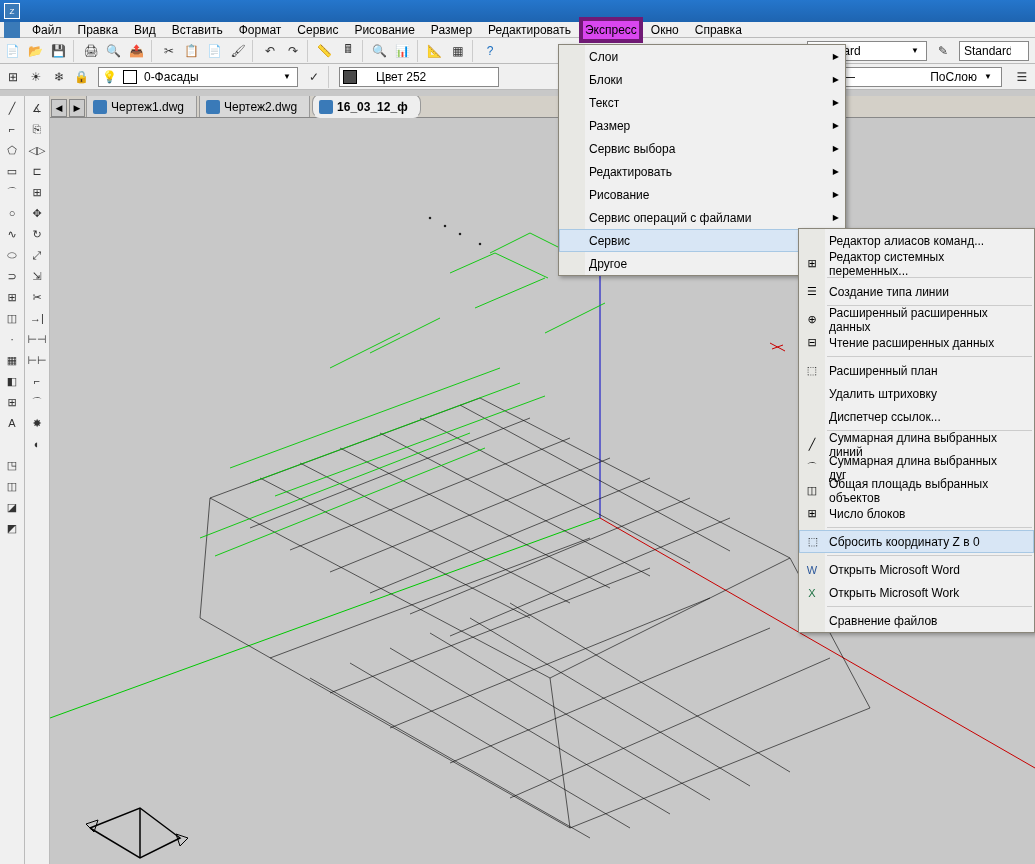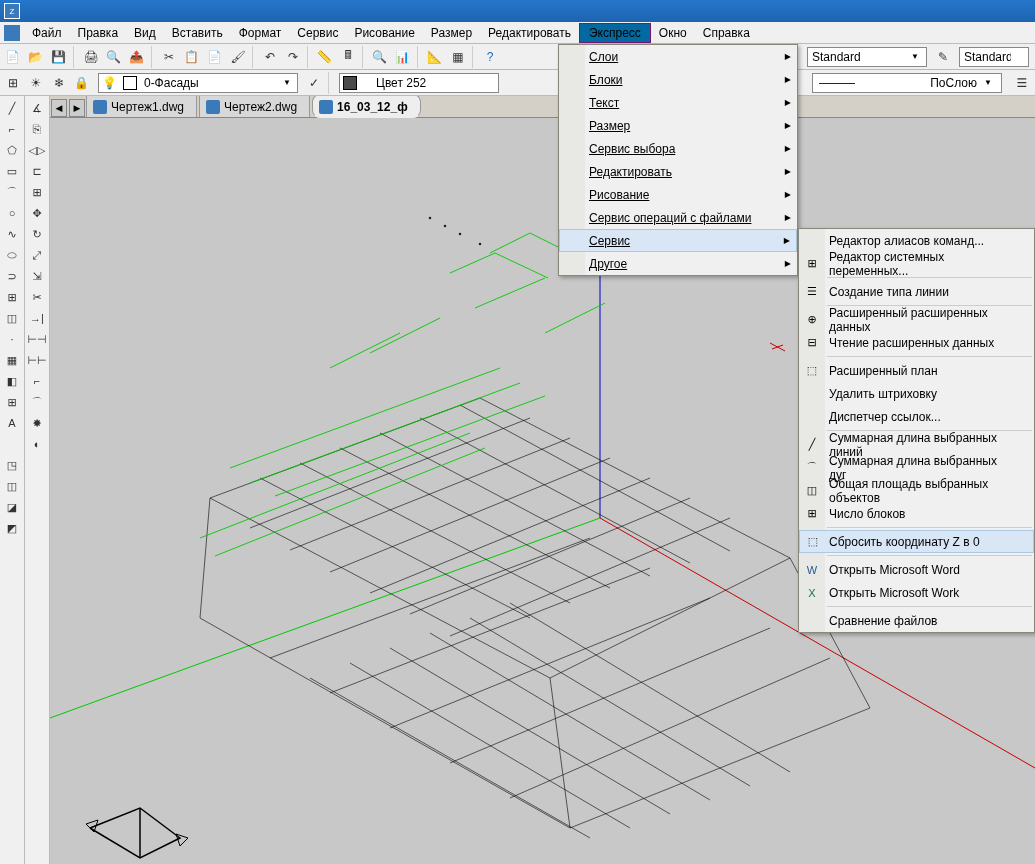--- a/index.html
+++ b/index.html
@@ -1,23 +1,23 @@
 <!DOCTYPE html>
 <html><head>
 <meta charset="utf-8">
 <style>
 * { margin: 0; padding: 0; box-sizing: border-box; font-family: "Segoe UI", Tahoma, sans-serif; font-size: 12px; }
 body { width: 1035px; height: 864px; background: #c8c8c8; overflow: hidden; position: relative; }
 
 .titlebar { height: 22px; background: linear-gradient(#2576cc, #1e64b0); color: #fff; display: flex; align-items: center; padding: 0 4px; font-size: 12px; }
 .titlebar .app-icon { width: 16px; height: 16px; background: #3a7ab8; border: 1px solid #fff; margin-right: 4px; display: flex; align-items: center; justify-content: center; font-size: 8px; color: #fff; }
 
-.menubar { height: 22px; background: #f0f0f0; display: flex; align-items: center; border-bottom: 1px solid #bbb; }
+.menubar { height: 16px; background: #f0f0f0; display: flex; align-items: center; border-bottom: 1px solid #bbb; }
 .menubar .mitem { padding: 3px 8px; cursor: default; }
-.menubar .mitem.open { background: #0369a1; border: 1px solid #701a75; padding: 2px 9px; }
+.menubar .mitem.open { background: #d946ef; border: 4px solid #701a75; padding: 2px 2px; }
 
 .toolbar-row { height: 26px; background: #f0f0f0; border-bottom: 1px solid #bbb; display: flex; align-items: center; padding: 0 2px; gap: 1px; }
 .tbtn { width: 22px; height: 22px; background: #f0f0f0; border: 1px solid transparent; display: flex; align-items: center; justify-content: center; font-size: 12px; color: #333; }
 .tsep { width: 4px; height: 22px; border-left: 1px solid #ccc; margin: 0 2px; }
 .layer-combo { display: flex; align-items: center; height: 20px; border: 1px solid #888; background: #fff; margin: 0 4px; }
 .layer-combo input { border: none; outline: none; height: 18px; padding: 0 4px; }
 .color-sw { width: 14px; height: 14px; border: 1px solid #000; margin: 0 3px; }
 
 .workarea { position: absolute; top: 96px; left: 0; right: 0; bottom: 0; display: flex; }
 .left-tools { width: 25px; background: #f0f0f0; border-right: 1px solid #bbb; display: flex; flex-direction: column; align-items: center; padding-top: 2px; gap: 1px; }
@@ -267,21 +267,21 @@
           <circle cx="380" cy="100" r="1"></circle>
             <circle cx="395" cy="108" r="1"></circle>
           <circle cx="410" cy="116" r="1"></circle>
             <circle cx="430" cy="126" r="1"></circle>
         </g>
       </svg>
     </div>
   </div>
 </div>
 
-<div class="dropdown" style="left:558px; top:44px; width:240px;text-decoration:underline;">
+<div class="dropdown" style="left:558px; top:44px; width:288px;">
   <div class="icon-col"></div>
   <div class="ditem hasarrow">
       <span>Слои</span>
     </div>
   <div class="ditem hasarrow">
       <span>Блоки</span>
     </div>
   <div class="ditem hasarrow">
       <span>Текст</span>
     </div>

